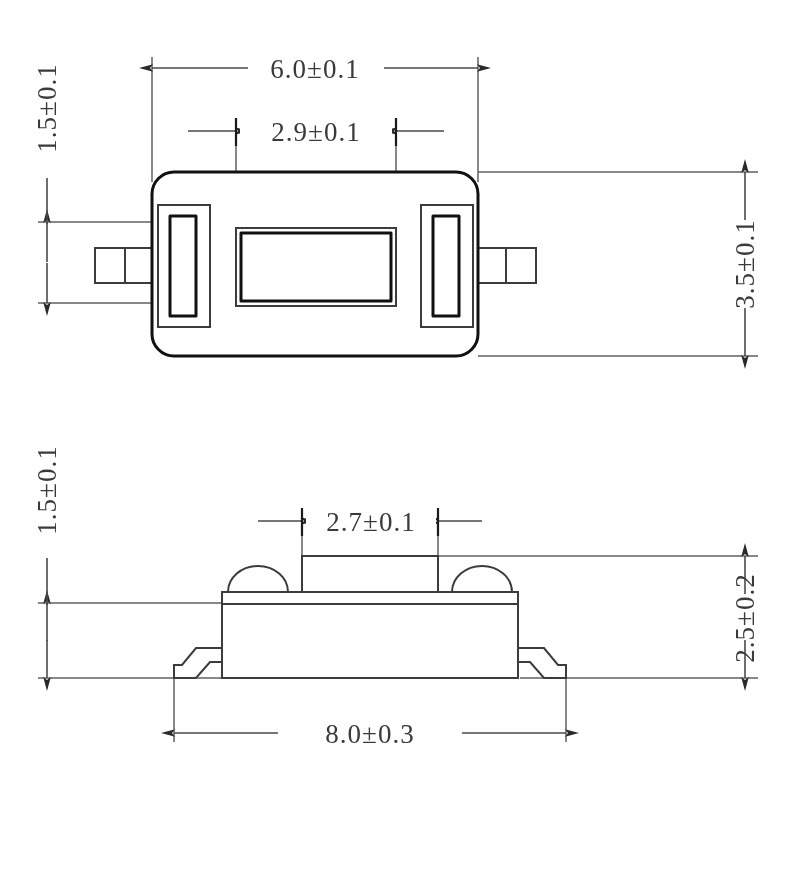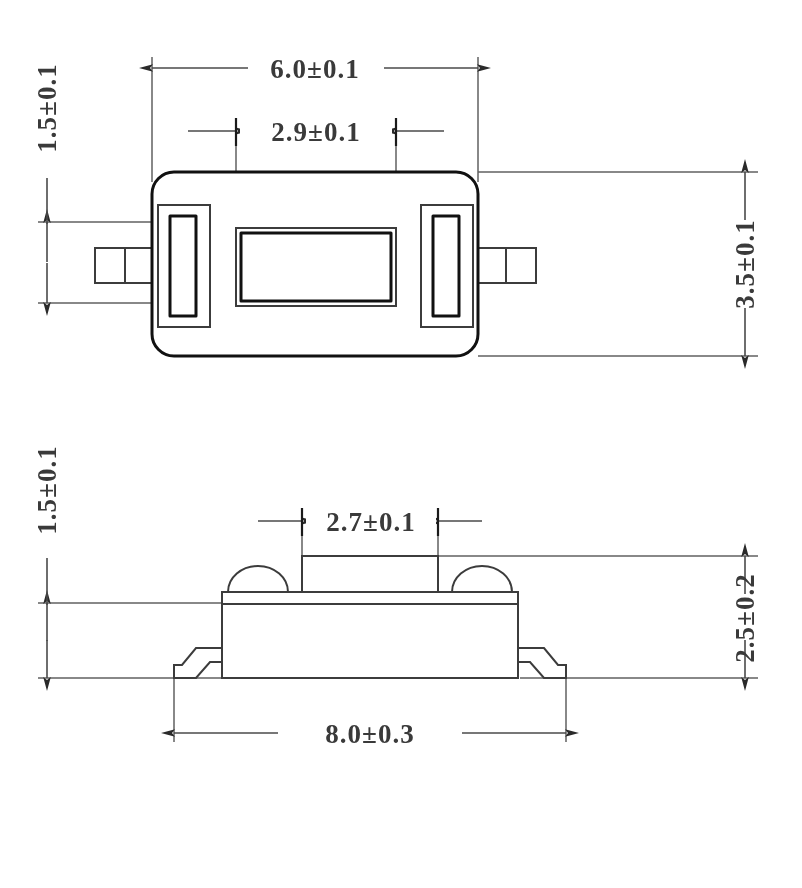--- a/index.html
+++ b/index.html
@@ -10,21 +10,20 @@
   body {
     width: 802px;
     height: 888px;
     font-family: "Liberation Serif", serif;
     overflow: hidden;
   }
   #drawing-root {
     position: relative;
     width: 802px;
     height: 888px;
-    font-weight: bold;
   }
   svg.drawing {
     display: block;
     width: 802px;
     height: 888px;
   }
   .dim-text {
     font-family: "Liberation Serif", serif;
     font-size: 27px;
     fill: #3a3a3a;

